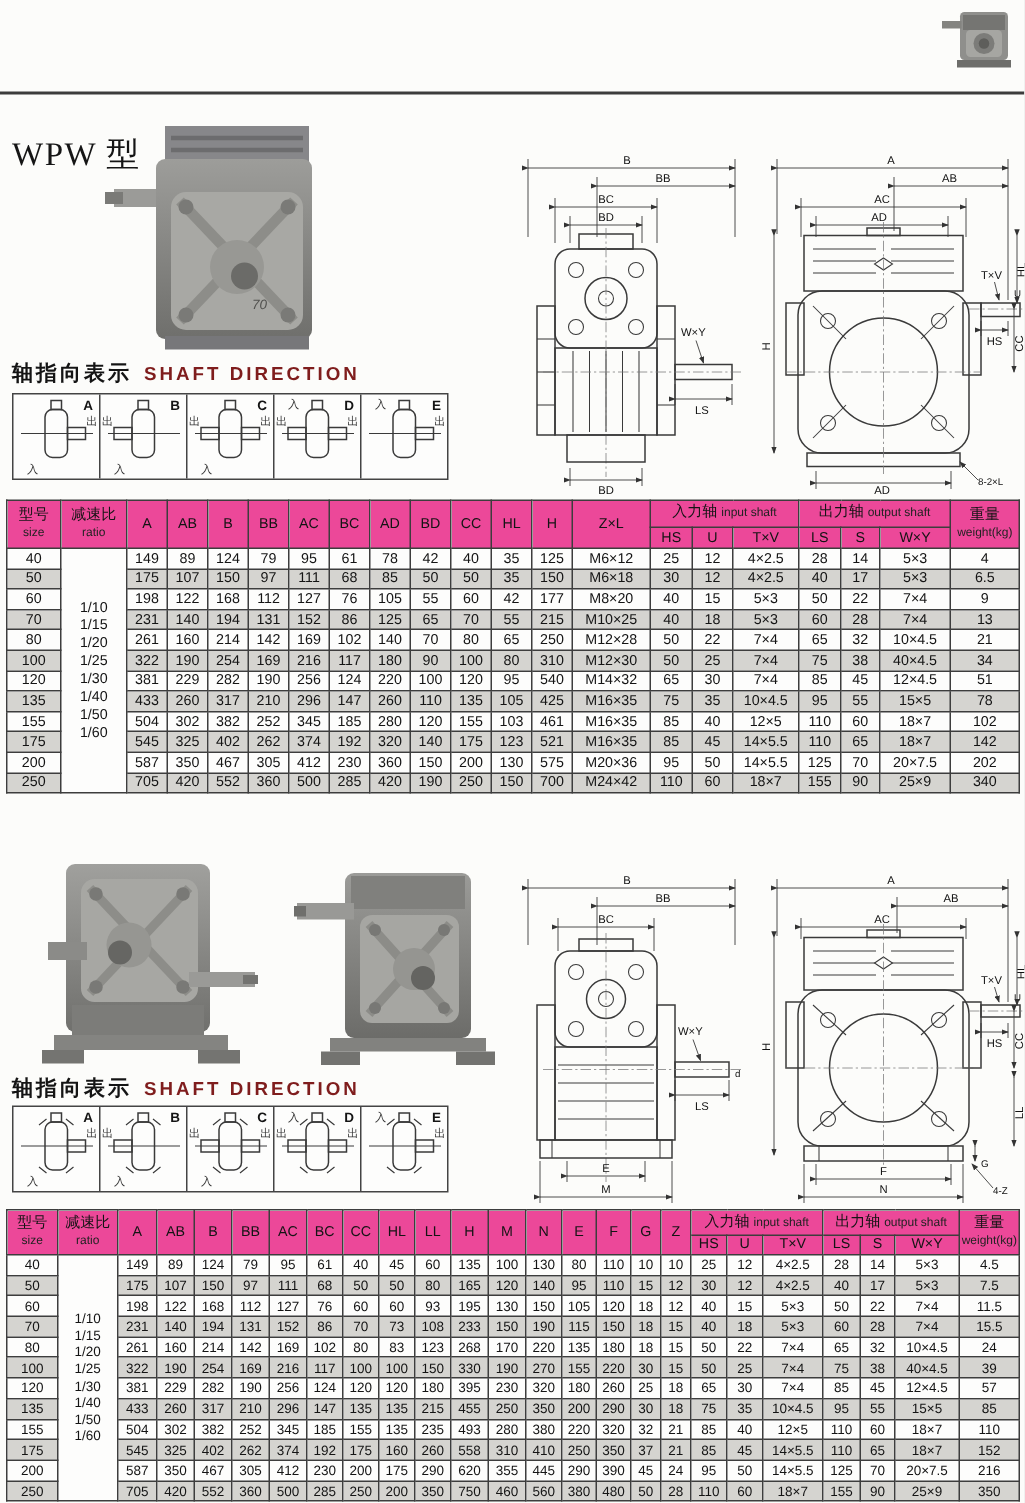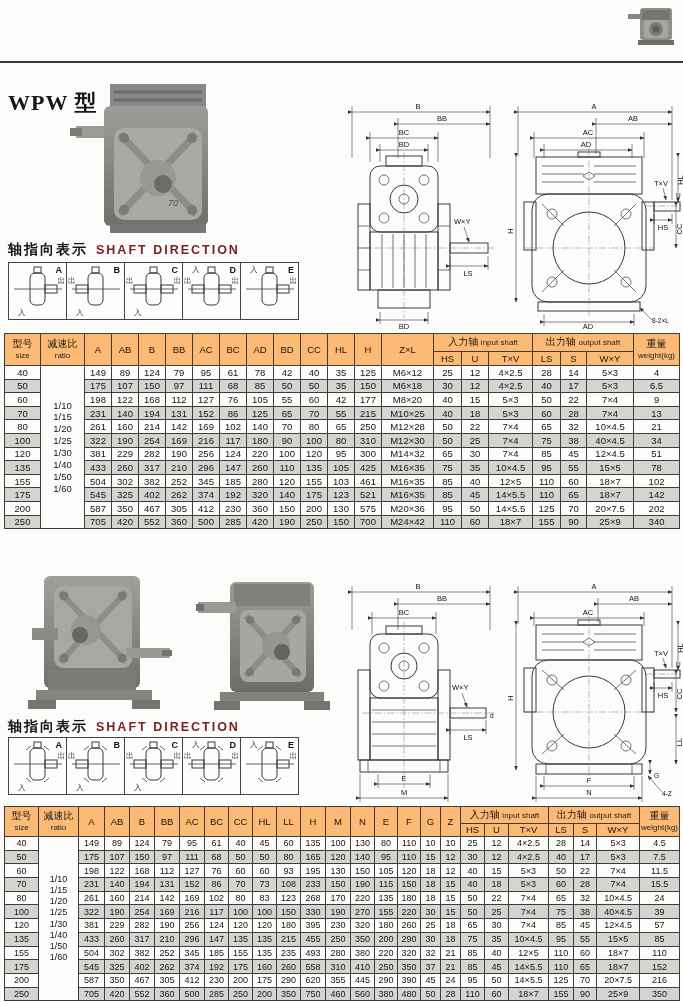--- a/index.html
+++ b/index.html
@@ -1,21 +1,21 @@
 <!DOCTYPE html>
 <html><head>
 <meta charset="utf-8">
 <title>WPW</title>
 <style>
   html,body{margin:0;padding:0;background:#e8e8e6;}
   .page{position:relative;width:683px;height:1002px;margin:0 auto;background:#fcfcfa;
         font-family:"Liberation Sans",sans-serif;color:#141414;overflow:hidden;}
   .toprule{position:absolute;left:0;top:61px;width:683px;height:2px;background:#3c3c3c;}
   .corner-thumb{position:absolute;left:626px;top:2px;width:52px;height:48px;}
-  .sec-title{position:absolute;font-family:"Liberation Serif",serif;font-weight:bold;
+  .sec-title{position:absolute;font-family:"Liberation Serif",serif;font-weight:normal;
              font-size:22px;letter-spacing:1px;color:#151515;}
   .sd-title{position:absolute;white-space:nowrap;}
   .sd-title .cjk{font-weight:bold;font-size:14px;letter-spacing:2px;}
   .sd-title .en{font-size:12.5px;letter-spacing:2px;margin-left:8px;font-weight:bold;color:#7f1d1d;}
   .sd-box{position:absolute;display:flex;border:1px solid #444;background:#fdfdfc;}
   .sd-cell{position:relative;width:57px;height:56px;border-right:1px solid #444;}
   .sd-cell:last-child{border-right:none;}
   .sd-cell svg{position:absolute;left:0;top:0;}
   .sd-letter{position:absolute;top:2px;right:4px;font-size:9px;font-weight:bold;}
   .sd-io{position:absolute;font-size:7.5px;color:#333;line-height:1;}
@@ -26,21 +26,21 @@
   .tdraw-wrap{position:absolute;display:flex;gap:6px;}
   .tdraw{display:block;}
   .ol{fill:none;stroke:#3a3a3a;stroke-width:1;}
   .ol2{fill:none;stroke:#3a3a3a;stroke-width:0.7;}
   .dm{stroke:#3a3a3a;stroke-width:0.6;fill:none;}
   .cl{stroke:#777;stroke-width:0.5;fill:none;stroke-dasharray:7 2 1.5 2;}
   .dt{font-size:7.5px;fill:#111;font-family:"Liberation Sans",sans-serif;}
   .dts{font-size:6.5px;fill:#111;font-family:"Liberation Sans",sans-serif;}
   table{border-collapse:collapse;table-layout:fixed;position:absolute;background:#fdfdfc;}
   th,td{border:1px solid #3d3d3d;text-align:center;padding:0;overflow:hidden;white-space:nowrap;}
-  th{background:#fdba74;font-weight:normal;font-size:9.5px;line-height:1.05;}
+  th{background:#ec4899;font-weight:normal;font-size:9.5px;line-height:1.05;}
   .hz{font-size:10px;}
   .he{font-size:8px;color:#222;}
   .t1{left:4px;top:333px;width:675px;}
   .t2{left:4px;top:806px;width:675px;}
   .t1 thead tr:first-child th{height:17px;}
   .t1 thead tr:last-child th{height:13px;}
   .t2 thead tr:first-child th{height:16px;}
   .t2 thead tr:last-child th{height:12px;}
   .t1 tbody td{font-size:9.5px;height:12.6px;}
   .t2 tbody td{font-size:9px;height:12.7px;}
@@ -486,21 +486,21 @@
           <td>381</td>
           <td>229</td>
           <td>282</td>
           <td>190</td>
           <td>256</td>
           <td>124</td>
           <td>220</td>
           <td>100</td>
           <td>120</td>
           <td>95</td>
-          <td>300</td>
+          <td>540</td>
           <td>M14×32</td>
           <td>65</td>
           <td>30</td>
           <td>7×4</td>
           <td>85</td>
           <td>45</td>
           <td>12×4.5</td>
           <td>51</td>
         </tr>
         <tr class="stripe">

